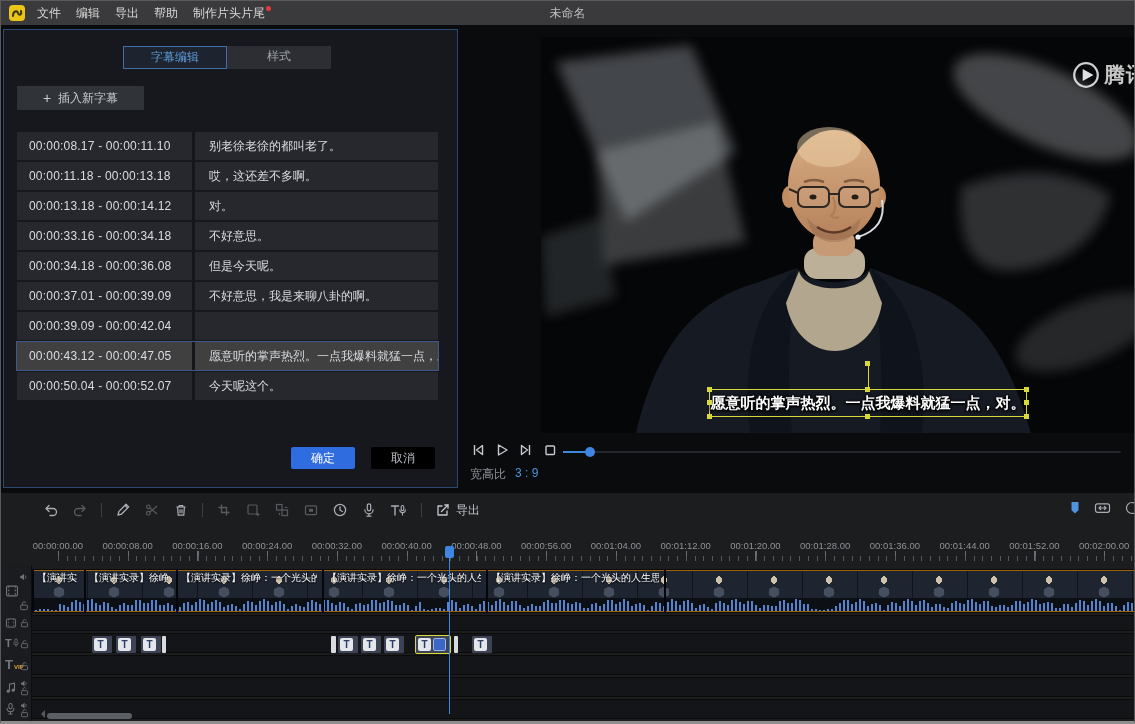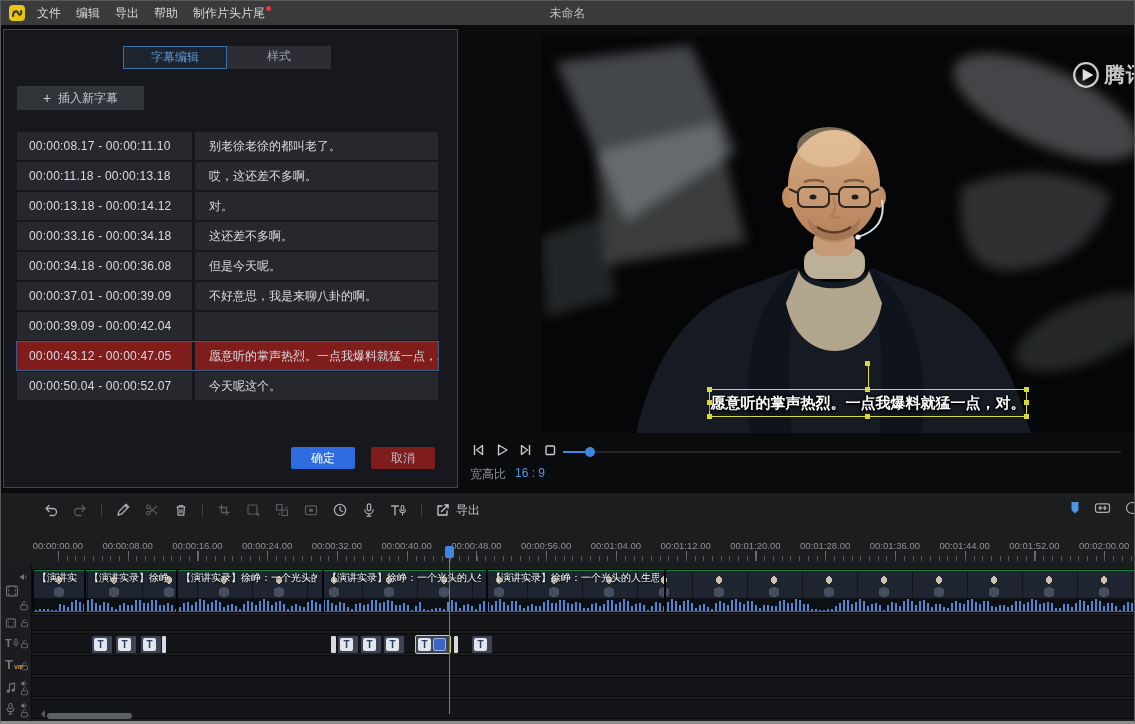--- a/index.html
+++ b/index.html
@@ -21,24 +21,24 @@
   .left-panel{position:absolute;left:2px;top:28px;width:455px;height:459px;background:#16181d;border:1px solid #2a4a75;z-index:20}
   .tabs{position:absolute;left:119px;top:16px;display:flex}
   .tab{width:104px;height:23px;line-height:21px;text-align:center;font-size:12px;background:#2c2e33;color:#9ea3ab;cursor:pointer}
   .tab.active{background:#1d2430;border:1px solid #3f6ea8;color:#5f9bd9}
   .insert-btn{position:absolute;left:13px;top:56px;width:127px;height:24px;background:#303338;color:#c9cdd3;font-size:12px;display:flex;align-items:center;justify-content:center;gap:7px;cursor:pointer;border-radius:1px}
   .insert-btn .plus{font-size:14px;color:#c9cdd3}
   .sub-list{position:absolute;left:13px;top:102px;width:421px}
   .sub-row{display:flex;height:28px;margin-bottom:2px;background:#26282d;align-items:center;font-size:12px;color:#dadde2;cursor:pointer}
   .sub-row .time{width:178px;padding-left:12px;flex:none;border-right:3px solid #14161a;height:100%;display:flex;align-items:center;letter-spacing:.2px}
   .sub-row .text{padding-left:14px;white-space:nowrap;overflow:hidden}
-  .sub-row.selected{background:#7f1d1d;outline:1px solid #3c5b88}
+  .sub-row.selected{background:#404040;outline:1px solid #3c5b88}
   .btn{position:absolute;top:417px;width:64px;height:22px;font-size:12px;text-align:center;line-height:22px;border-radius:2px;cursor:pointer}
   .btn-confirm{left:287px;background:#2e6ce0;color:#fff}
-  .btn-cancel{left:367px;background:#7f1d1d;color:#b9bdc4}
+  .btn-cancel{left:367px;background:#000000;color:#b9bdc4}
 
   
   .video{position:absolute;left:540px;top:36px;width:595px;height:396px;background:#020203;overflow:hidden}
   .video svg.scene{position:absolute;inset:0}
   .watermark{position:absolute;top:22px;right:-12px;display:flex;align-items:center;gap:2px;color:rgba(255,255,255,.78);z-index:3}
   .watermark .wm-text{font-size:21px;font-weight:bold;letter-spacing:1px;white-space:nowrap}
   .sub-overlay{position:absolute;left:168px;top:352px;width:318px;height:28px;border:1px solid #d8d83a;display:flex;align-items:center;justify-content:center;z-index:4;cursor:move}
   .sub-overlay .stem{position:absolute;left:50%;top:-25px;width:1px;height:25px;background:#d8d83a}
   .sub-overlay .ovl-text{font-size:15px;font-weight:bold;color:#fff;white-space:nowrap;text-shadow:0 0 3px #000,1px 1px 2px #000,-1px 1px 2px #000}
   .hd{position:absolute;width:5px;height:5px;background:#d8d83a}
@@ -71,21 +71,21 @@
 
   .tracks{position:absolute;left:0;top:72px;width:1135px;height:157px}
   .thead{position:absolute;left:0;top:0;width:31px;height:100%;background:#1b1c1f;border-right:1px solid #0d0d0f}
   .th-row{position:absolute;left:0;width:31px}
   .th-row .ic-main{position:absolute;left:4px;top:50%;transform:translateY(-50%)}
   .th-row .ic-a{position:absolute;right:3px;top:3px}
   .th-row .ic-b{position:absolute;right:3px;bottom:2px}
   .th-t{font-size:11px;font-weight:bold;color:#72767c;line-height:10px}
   .vip{font-size:6px;font-weight:bold;color:#d8a23a;margin-left:1px}
   .trow{position:absolute;left:31px;width:1104px;background:#141518;border-top:1px solid #0b0b0c;border-bottom:1px solid #0b0b0c}
-  .trow.video{background:#15803d}
+  .trow.video{background:#a16207}
   .thumb-layer{position:absolute;left:0;top:1px;height:28px;width:100%;background-color:#1e2530;background-image:radial-gradient(ellipse 5px 6px at 27px 9px,#cfc3ae 0 60%,transparent 61%),radial-gradient(ellipse 10px 9px at 27px 22px,#49536333 0 55%,transparent 56%),radial-gradient(ellipse 9px 8px at 27px 21px,#454e5e 0 60%,transparent 61%),repeating-linear-gradient(90deg,rgba(0,0,0,.45) 0 1px,transparent 1px 55px);background-size:55px 28px,55px 28px,55px 28px,auto}
   .wave-layer{position:absolute;left:0;bottom:1px;height:13px;width:100%;background:#0c0f14;display:flex;align-items:flex-end;gap:2px;padding-left:3px;overflow:hidden}
   .wave-layer i{display:block;width:2px;background:#5583cf;flex:none}
   .clip{position:absolute;top:0;height:100%;border-left:2px solid #05060a}
   .clip-label{position:absolute;left:3px;top:1px;font-size:10px;color:#fff;white-space:nowrap;overflow:hidden;max-width:calc(100% - 6px);text-shadow:0 1px 2px #000;display:block}
   .blk{position:absolute;top:2px;height:17px;background:#3d4355;display:flex;align-items:center;gap:2px;padding:0 2px;cursor:pointer;border-radius:1px}
   .tile{width:13px;height:13px;background:#e3e6ea;color:#2c3c66;font-size:10px;font-weight:bold;line-height:13px;text-align:center;border-radius:2px;flex:none}
   .tile2{display:none;background:#3b66c4;border:1px solid #9db4e8;color:#cdd9f2;font-size:7px}
   .blk.selected{outline:1px solid #d8d83a}
   .blk.selected .tile2{display:block}
@@ -145,21 +145,21 @@
           <div class="text">哎，这还差不多啊。</div>
         </div>
 
         <div class="sub-row">
           <div class="time">00:00:13.18 - 00:00:14.12</div>
           <div class="text">对。</div>
         </div>
 
         <div class="sub-row">
           <div class="time">00:00:33.16 - 00:00:34.18</div>
-          <div class="text">这还差不多啊。</div>
+          <div class="text">不好意思。</div>
         </div>
 
         <div class="sub-row">
           <div class="time">00:00:34.18 - 00:00:36.08</div>
           <div class="text">但是今天呢。</div>
         </div>
 
         <div class="sub-row">
           <div class="time">00:00:37.01 - 00:00:39.09</div>
           <div class="text">不好意思，我是来聊八卦的啊。</div>
@@ -272,21 +272,21 @@
     <svg class="tbtn" width="16" height="16" viewBox="0 0 16 16">
         <rect x="4" y="4" width="8.5" height="8.5" rx="1" stroke="#c6cad0" stroke-width="1.4" fill="none"></rect>
       </svg>
   </div>
   <div class="seek-track">
     <i class="seek-fill"></i>
     <i class="seek-dot"></i>
   </div>
   <div class="aspect">
     <span>宽高比</span>
-    <span class="val">16 : 9</span>
+    <span class="val">3 : 9</span>
   </div>
 
   <div class="timeline">
 
     <div class="tl-toolbar">
       <svg class="ti" width="16" height="16" viewBox="0 0 16 16">
           <g stroke="#a9aeb5" stroke-width="1.3" fill="none" stroke-linecap="round" stroke-linejoin="round">
             <path d="M3.5 6.5h6.5a3.5 3.5 0 0 1 0 7H7"></path>
             <path d="M6 3.5 3 6.5l3 3"></path>
           </g>

